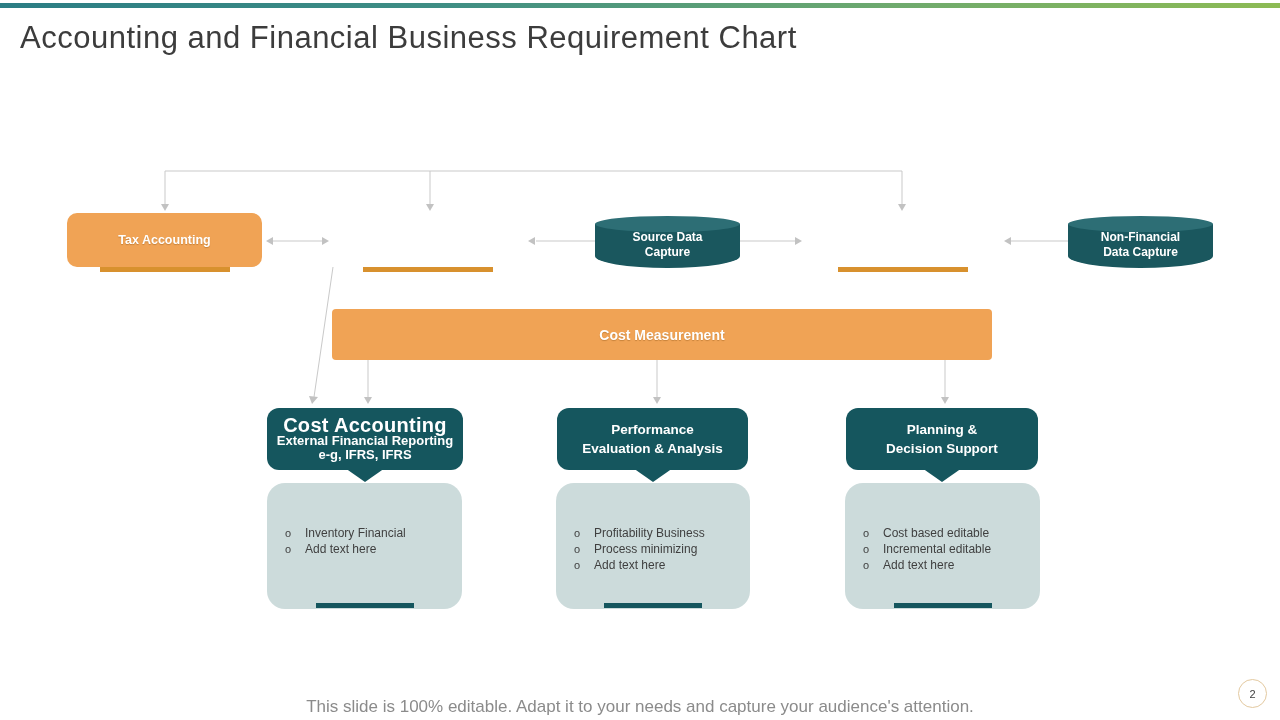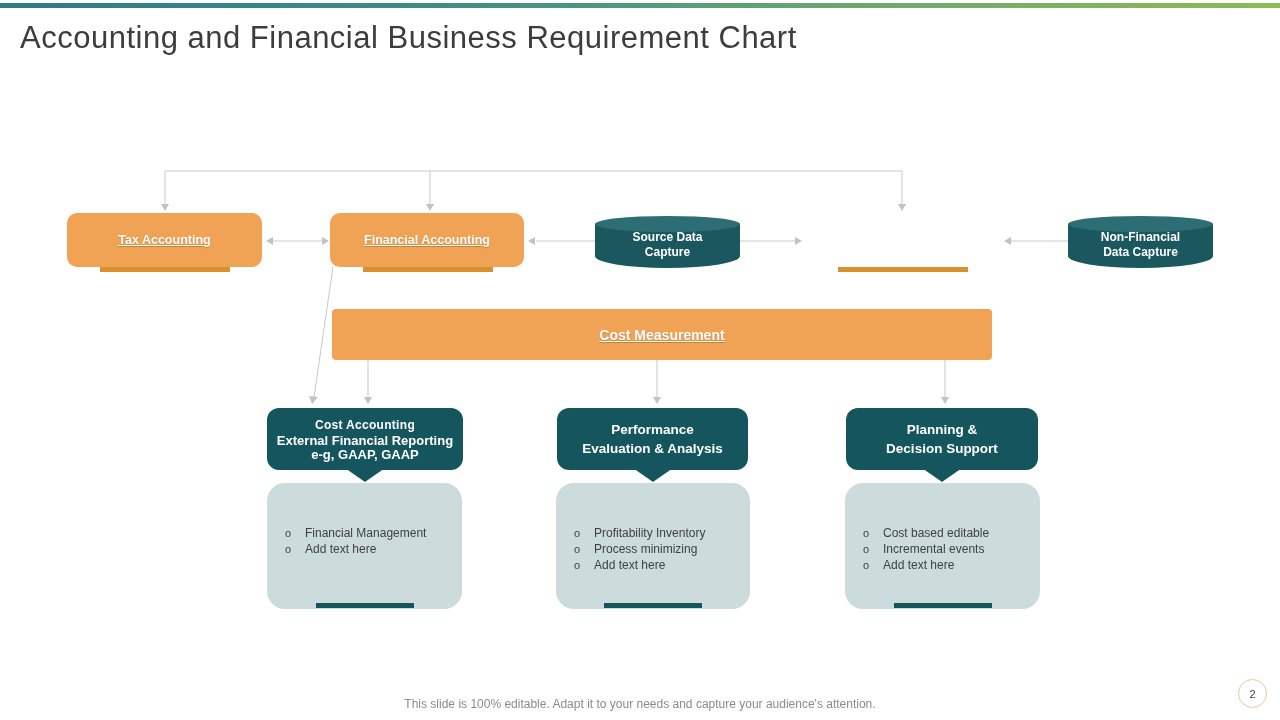--- a/index.html
+++ b/index.html
@@ -16,21 +16,21 @@
   .subtitle{position:absolute;left:20px;top:71px;width:1000px;font-size:11.5px;color:#6b6b6b;}
 
   
   .connectors{position:absolute;left:0;top:0;width:1280px;height:720px;pointer-events:none;}
   .connectors line,.connectors path{stroke:#c9c9c9;stroke-width:1;fill:none;}
   .connectors polygon{fill:#c2c2c2;}
 
   
   .obox{position:absolute;background:#f0a355;border-radius:10px;color:#fff;font-weight:bold;
         display:flex;align-items:center;justify-content:center;text-align:center;
-        font-size:12.5px;text-shadow:0 1px 1px rgba(120,70,10,.35);text-decoration:underline;}
+        font-size:12.5px;text-shadow:0 1px 1px rgba(120,70,10,.35);}
   .obox.tax{left:67px;top:213px;width:195px;height:54px;}
   .obox.financial{left:330px;top:213px;width:194px;height:54px;}
   .obox.managerial{left:805px;top:213px;width:195px;height:54px;}
   .obox.measure{left:332px;top:309px;width:660px;height:51px;font-size:14px;border-radius:4px;}
   .obar{position:absolute;height:5px;background:#d8912e;}
   .obar.tax{left:100px;top:267px;width:130px;}
   .obar.financial{left:363px;top:267px;width:130px;}
   .obar.managerial{left:838px;top:267px;width:130px;}
 
   
@@ -45,38 +45,38 @@
 
   
   .tbox{position:absolute;background:#15565e;border-radius:12px;color:#fff;font-weight:bold;
         text-align:center;}
   .tbox::after{content:"";position:absolute;bottom:-12px;left:50%;transform:translateX(-50%);
         border-left:20px solid transparent;border-right:20px solid transparent;
         border-top:14px solid #15565e;}
   .tbox.b0{left:267px;top:408px;width:196px;height:62px;padding-top:0;}
   .tbox.b1{left:557px;top:408px;width:191px;height:62px;}
   .tbox.b2{left:846px;top:408px;width:192px;height:62px;}
-  .tbox .big{display:block;font-size:12px;margin-top:8px;line-height:18px;letter-spacing:.3px;}
+  .tbox .big{display:block;font-size:20px;margin-top:8px;line-height:18px;letter-spacing:.3px;}
   .tbox .small{display:block;font-size:13px;line-height:14px;}
   .tbox .mid{display:block;font-size:13.5px;line-height:19px;}
   .tbox.b1 .mid:first-child,.tbox.b2 .mid:first-child{margin-top:12px;}
 
   
   .lbox{position:absolute;background:#ccdbdb;border-radius:18px;}
   .lbox.b0{left:267px;top:483px;width:195px;height:126px;}
   .lbox.b1{left:556px;top:483px;width:194px;height:126px;}
   .lbox.b2{left:845px;top:483px;width:195px;height:126px;}
   .lbar{position:absolute;bottom:1px;left:50%;transform:translateX(-50%);width:98px;height:5px;
         background:#15565e;}
   .bullets{padding:42px 10px 0 18px;}
   .bullet-row{display:flex;align-items:flex-start;font-size:12px;color:#3f3f3f;line-height:16px;}
   .bullet{width:20px;flex:0 0 20px;font-size:11px;color:#3f3f3f;}
 
   
-  .footer{position:absolute;left:0;right:0;top:697px;text-align:center;font-size:12px;
+  .footer{position:absolute;left:0;right:0;top:697px;text-align:center;font-size:17px;
           color:#8b8b8b;}
   .page-badge{position:absolute;left:1238px;top:679px;width:29px;height:29px;border-radius:50%;
           border:1px solid #e3c9a0;background:#fff;display:flex;align-items:center;
           justify-content:center;font-size:11px;color:#3f3f3f;box-sizing:border-box;}
 </style>
 </head>
 <body>
 
 <div class="slide">
 
@@ -123,23 +123,20 @@
       <polygon points="653,397 661,397 657,404"></polygon>
       <polygon points="941,397 949,397 945,404"></polygon>
     </g>
   </svg>
 
   <div class="obox tax">
     <span>Tax Accounting</span>
   </div>
   <div class="obar tax"></div>
 
-  <div class="obox financial">
-    <span>Financial Accounting</span>
-  </div>
   <div class="obar financial"></div>
 
   <div class="obar managerial"></div>
 
   <div class="cyl source">
     <div class="cyl-body"></div>
     <div class="cyl-top"></div>
     <div class="cyl-label">
       <span>Source Data</span><br>
       <span>Capture</span>
@@ -155,70 +152,70 @@
     </div>
   </div>
 
   <div class="obox measure">
     <span>Cost Measurement</span>
   </div>
 
   <div class="tbox b0">
     <span class="big">Cost Accounting</span>
     <span class="small">External Financial Reporting</span>
-    <span class="small">e-g, GAAP, GAAP</span>
+    <span class="small">e-g, IFRS, IFRS</span>
   </div>
   <div class="tbox b1">
     <span class="mid">Performance</span>
     <span class="mid">Evaluation &amp; Analysis</span>
   </div>
   <div class="tbox b2">
     <span class="mid">Planning &amp;</span>
     <span class="mid">Decision Support</span>
   </div>
 
   <div class="lbox b0">
     <div class="bullets">
         <div class="bullet-row">
           <span class="bullet">o</span>
-          <span>Financial  Management</span>
+          <span>Inventory  Financial</span>
         </div>
         <div class="bullet-row">
           <span class="bullet">o</span>
           <span>Add text here</span>
         </div>
       </div>
     <div class="lbar"></div>
   </div>
   <div class="lbox b1">
     <div class="bullets">
         <div class="bullet-row">
           <span class="bullet">o</span>
-          <span>Profitability Inventory</span>
+          <span>Profitability Business</span>
         </div>
         <div class="bullet-row">
           <span class="bullet">o</span>
           <span>Process minimizing</span>
         </div>
         <div class="bullet-row">
           <span class="bullet">o</span>
           <span>Add text here</span>
         </div>
       </div>
     <div class="lbar"></div>
   </div>
   <div class="lbox b2">
     <div class="bullets">
         <div class="bullet-row">
           <span class="bullet">o</span>
           <span>Cost based editable</span>
         </div>
         <div class="bullet-row">
           <span class="bullet">o</span>
-          <span>Incremental  events</span>
+          <span>Incremental  editable</span>
         </div>
         <div class="bullet-row">
           <span class="bullet">o</span>
           <span>Add text here</span>
         </div>
       </div>
     <div class="lbar"></div>
   </div>
 
   <div class="footer">This slide is 100% editable. Adapt it to your needs and capture your audience's attention.</div>

